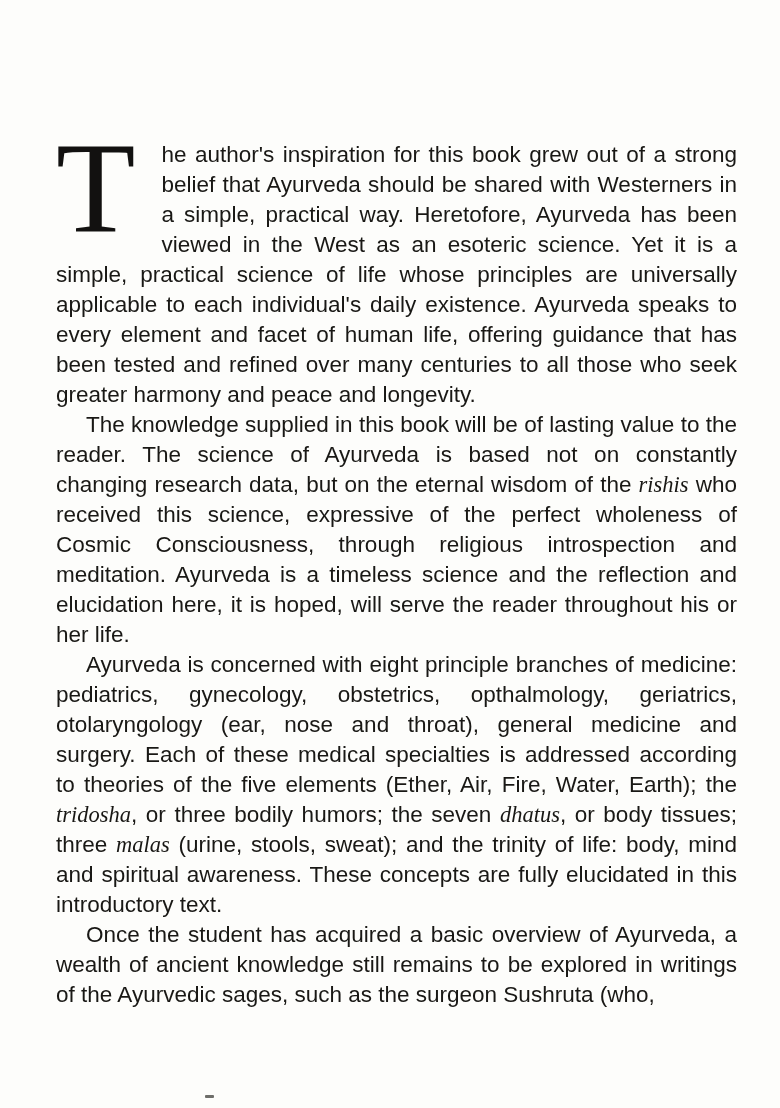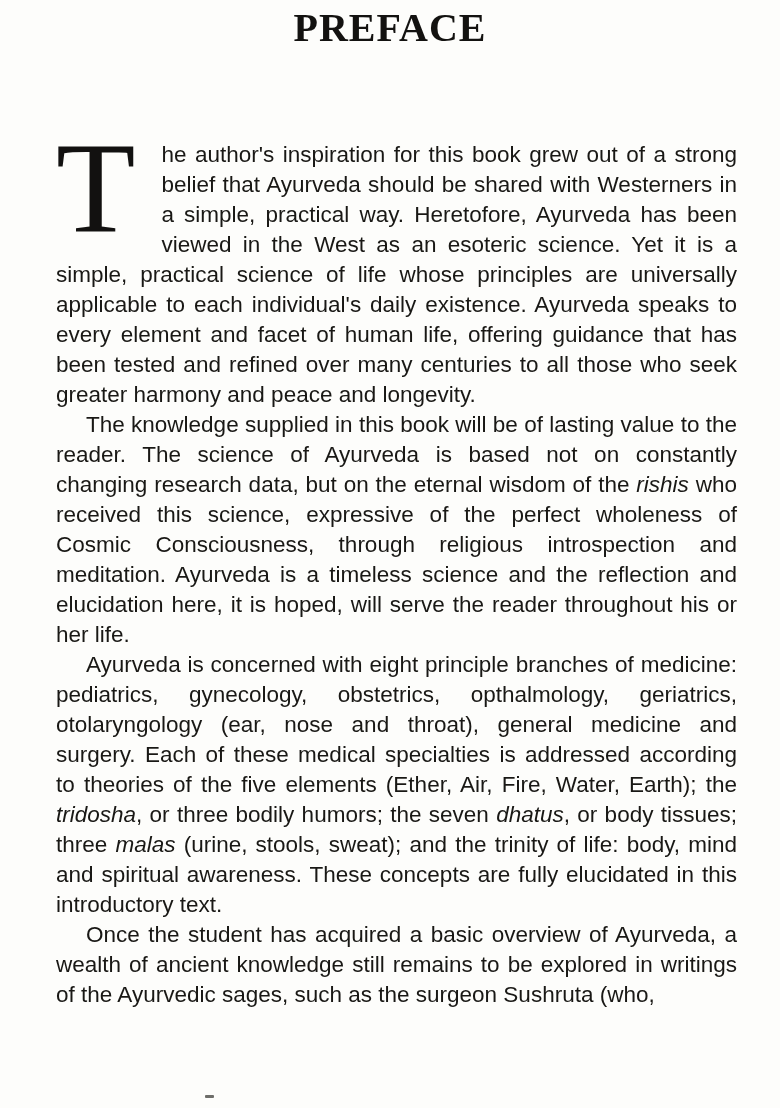--- a/index.html
+++ b/index.html
@@ -50,37 +50,37 @@
     font-family: "Liberation Serif", serif;
     font-weight: 400;
     font-size: 130px;
     line-height: 90px;
     height: 90px;
     padding: 2px 26px 0 0;
     color: #121110;
   }
   i {
     font-style: italic;
+    font-family: Liberation Serif, serif;
   }
   .scan-artifact {
     position: absolute;
     left: 205px;
     top: 1095px;
     width: 9px;
     height: 3px;
     background: #4a4a46;
     border-radius: 1px;
     opacity: 0.8;
   }
 </style>
 </head>
 <body>
 
 <div class="page">
-  <h1 class="title">PREFACE</h1>
 
   <div class="body-text">
       <p class="para first"><span class="dropcap">T</span>he author's inspiration for this book grew out of a strong belief that Ayurveda should be shared with Westerners in a simple, practical way. Heretofore, Ayurveda has been viewed in the West as an esoteric science. Yet it is a simple, practical science of life whose principles are universally applicable to each individual's daily existence. Ayurveda speaks to every element and facet of human life, offering guidance that has been tested and refined over many centuries to all those who seek greater harmony and peace and longevity.</p>
       <p class="para">The knowledge supplied in this book will be of lasting value to the reader. The science of Ayurveda is based not on constantly changing research data, but on the eternal wisdom of the <i>rishis</i> who received this science, expressive of the perfect wholeness of Cosmic Consciousness, through religious introspection and meditation. Ayurveda is a timeless science and the reflection and elucidation here, it is hoped, will serve the reader throughout his or her life.</p>
       <p class="para">Ayurveda is concerned with eight principle branches of medicine: pediatrics, gynecology, obstetrics, opthalmology, geriatrics, otolaryngology (ear, nose and throat), general medicine and surgery. Each of these medical specialties is addressed according to theories of the five elements (Ether, Air, Fire, Water, Earth); the <i>tridosha</i>, or three bodily humors; the seven <i>dhatus</i>, or body tissues; three <i>malas</i> (urine, stools, sweat); and the trinity of life: body, mind and spiritual awareness. These concepts are fully elucidated in this introductory text.</p>
       <p class="para">Once the student has acquired a basic overview of Ayurveda, a wealth of ancient knowledge still remains to be explored in writings of the Ayurvedic sages, such as the surgeon Sushruta (who,</p>
     </div>
 
   <div class="scan-artifact"></div>
 </div>

